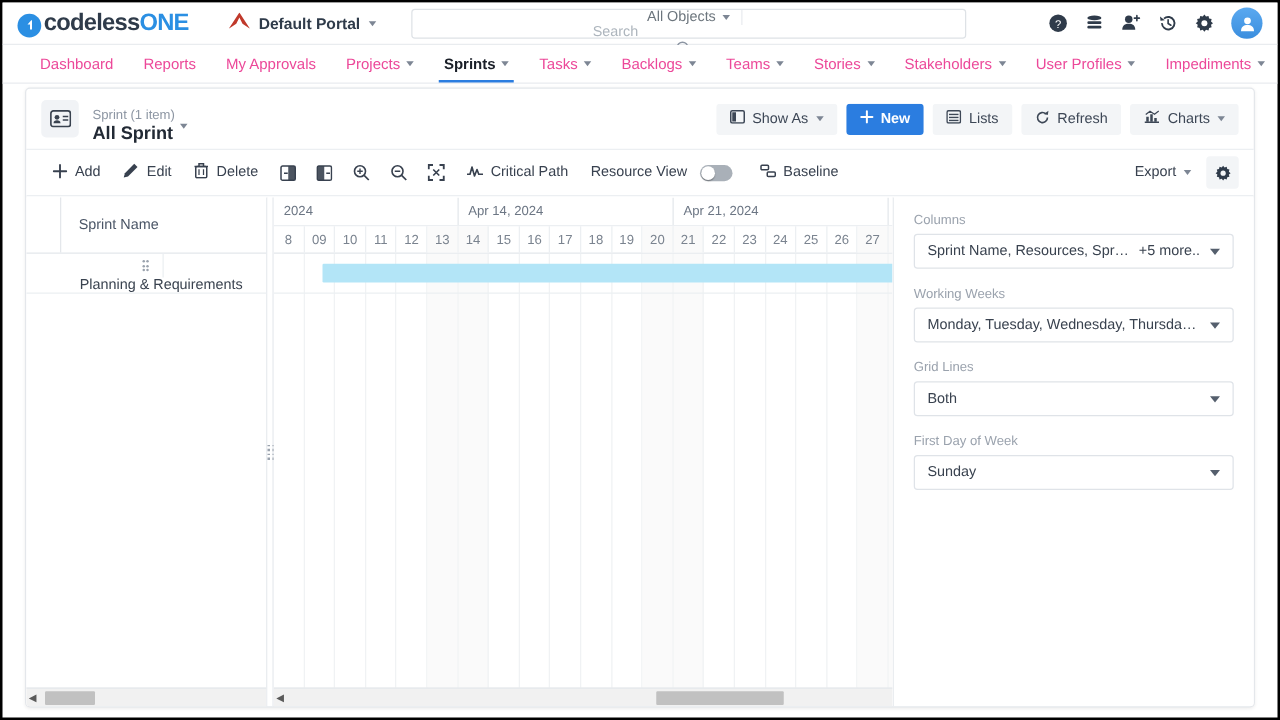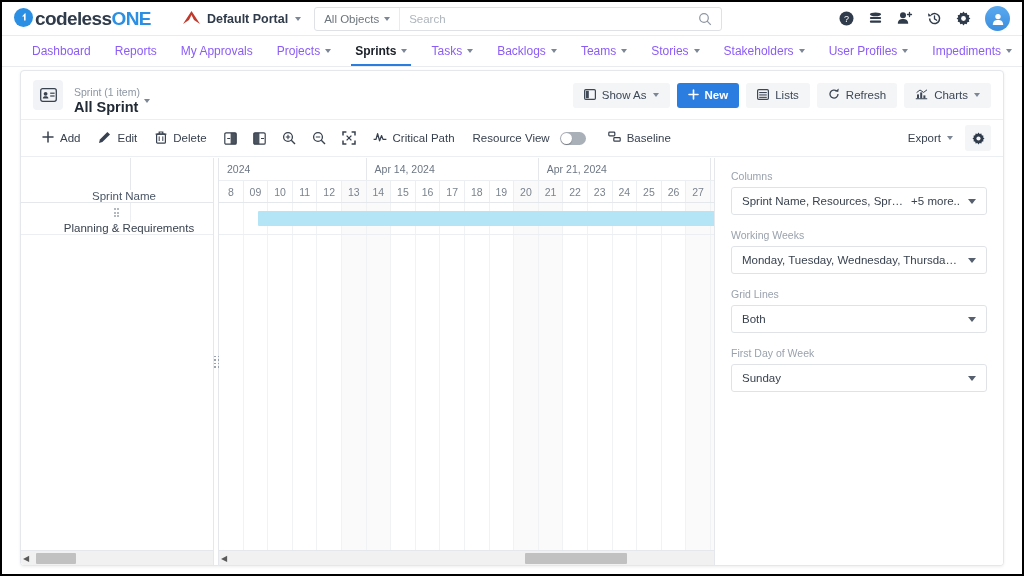--- a/index.html
+++ b/index.html
@@ -17,46 +17,47 @@
     overflow: hidden;
   }
 
   
   .topbar {
     position: absolute; left: 0; top: 0; right: 0; height: 34px;
     background: #fff;
     display: flex; align-items: center;
     border-bottom: 1px solid #e9ecef;
   }
-  .logo-wrap { display: flex; align-items: flex-start; margin-left: 12px; }
+  .logo-wrap { display: flex; align-items: flex-end; margin-left: 12px; }
   .logo-mark {
     width: 19px; height: 19px; border-radius: 50%;
     background: #2b8fe3;
     display: flex; align-items: center; justify-content: center;
     color: #fff; font-size: 13px; font-weight: bold;
     line-height: 1;
   }
   .logo-text {
     font-size: 19px; letter-spacing: -0.6px; margin-left: 2px;
     font-weight: 600; color: #2f3b4a;
   }
   .logo-text .blue { color: #2b8fe3; }
 
   .portal {
     display: flex; align-items: center; gap: 7px;
     margin-left: 32px; cursor: pointer;
   }
   .portal-label { font-size: 12.5px; font-weight: bold; color: #2f3b4a; }
 
   .searchbox {
-    margin-left: 13px;
-    width: 408px; height: 24px;
+    margin-left: 28px;
+    width: 444px; height: 24px;
     border: 1px solid #dee2e6; border-radius: 3px;
     display: flex; align-items: center;
     background: #fff;
+    flex-direction: column;
   }
   .so-select {
     display: flex; align-items: center; gap: 5px;
     padding: 0 9px; height: 100%;
     border-right: 1px solid #e9ecef;
     font-size: 11.5px; color: #6c757d; cursor: pointer;
     white-space: nowrap;
   }
   .search-inp {
     flex: 1; border: none; outline: none; height: 100%;
@@ -81,21 +82,21 @@
 
   
   .navbar {
     position: absolute; left: 0; top: 34px; right: 0; height: 31px;
     background: #fff; border-bottom: 1px solid #e9ecef;
     display: flex; align-items: center; padding-left: 18px;
   }
   .nav-item {
     display: flex; align-items: center; gap: 5px;
     height: 100%; padding: 0 12px;
-    font-size: 12px; color: #8b5cf6; cursor: pointer;
+    font-size: 12px; color: #ec4899; cursor: pointer;
     position: relative; white-space: nowrap;
   }
   .nav-item.active { color: #1a1f28; font-weight: bold; }
   .nav-item.active:after {
     content: ''; position: absolute; left: 8px; right: 8px; bottom: 0;
     height: 2.5px; background: #2b7de0;
   }
   .caret {
     width: 0; height: 0;
     border-left: 3.5px solid transparent;
@@ -169,21 +170,21 @@
   .body-split { position: absolute; left: 0; top: 87px; right: 0; bottom: 0; display: flex; }
 
   
   .grid-pane {
     width: 193px; position: relative; background: #fff;
     border-right: 1px solid #e4e7eb;
     display: flex; flex-direction: column;
   }
   .grid-head {
     height: 45px; border-bottom: 1px solid #e4e7eb;
-    display: flex; align-items: center; flex-direction: column;
+    display: flex; align-items: center;
   }
   .gh-spacer { width: 28px; height: 100%; border-right: 1px solid #e4e7eb; }
   .gh-col {
     flex: 1; font-size: 11.5px; color: #4a5costume; color: #4a5566;
     padding-left: 14px; display: flex; align-items: center;
     height: 100%; position: relative;
   }
   .grid-rows { flex: 1; position: relative; }
   .grow {
     height: 32px; display: flex; align-items: center;

